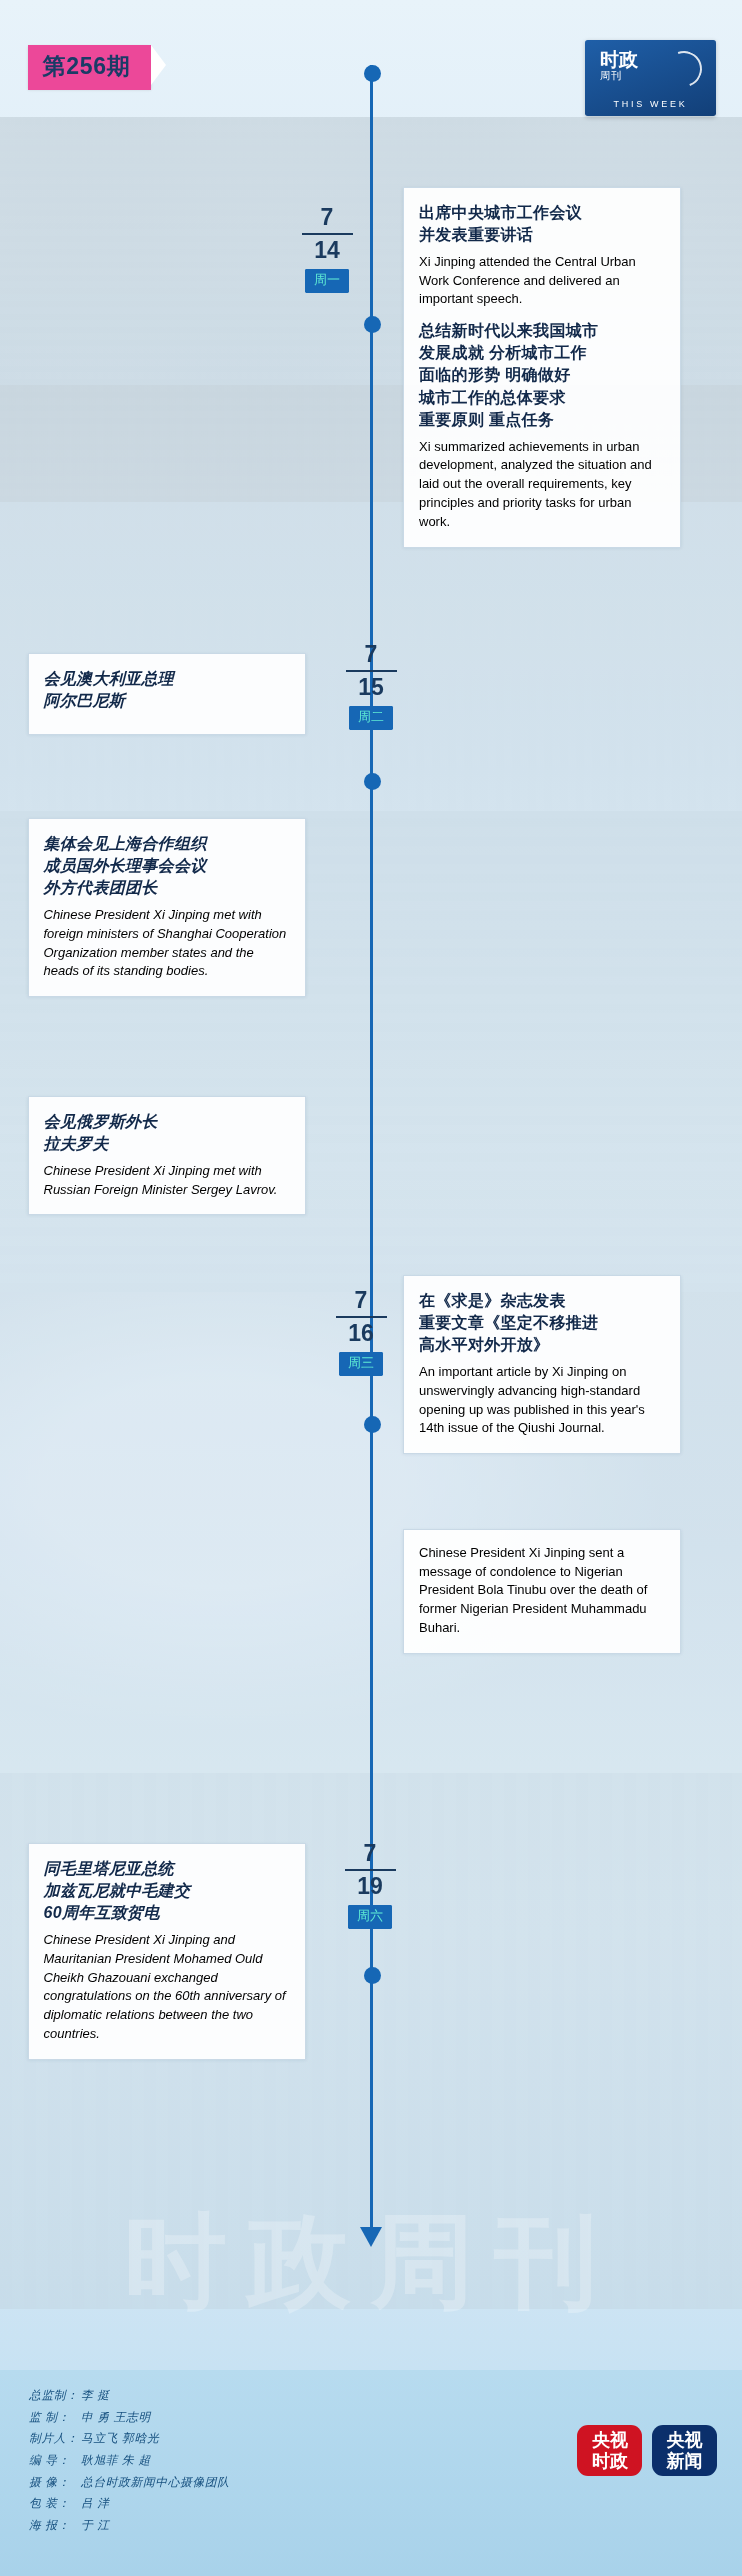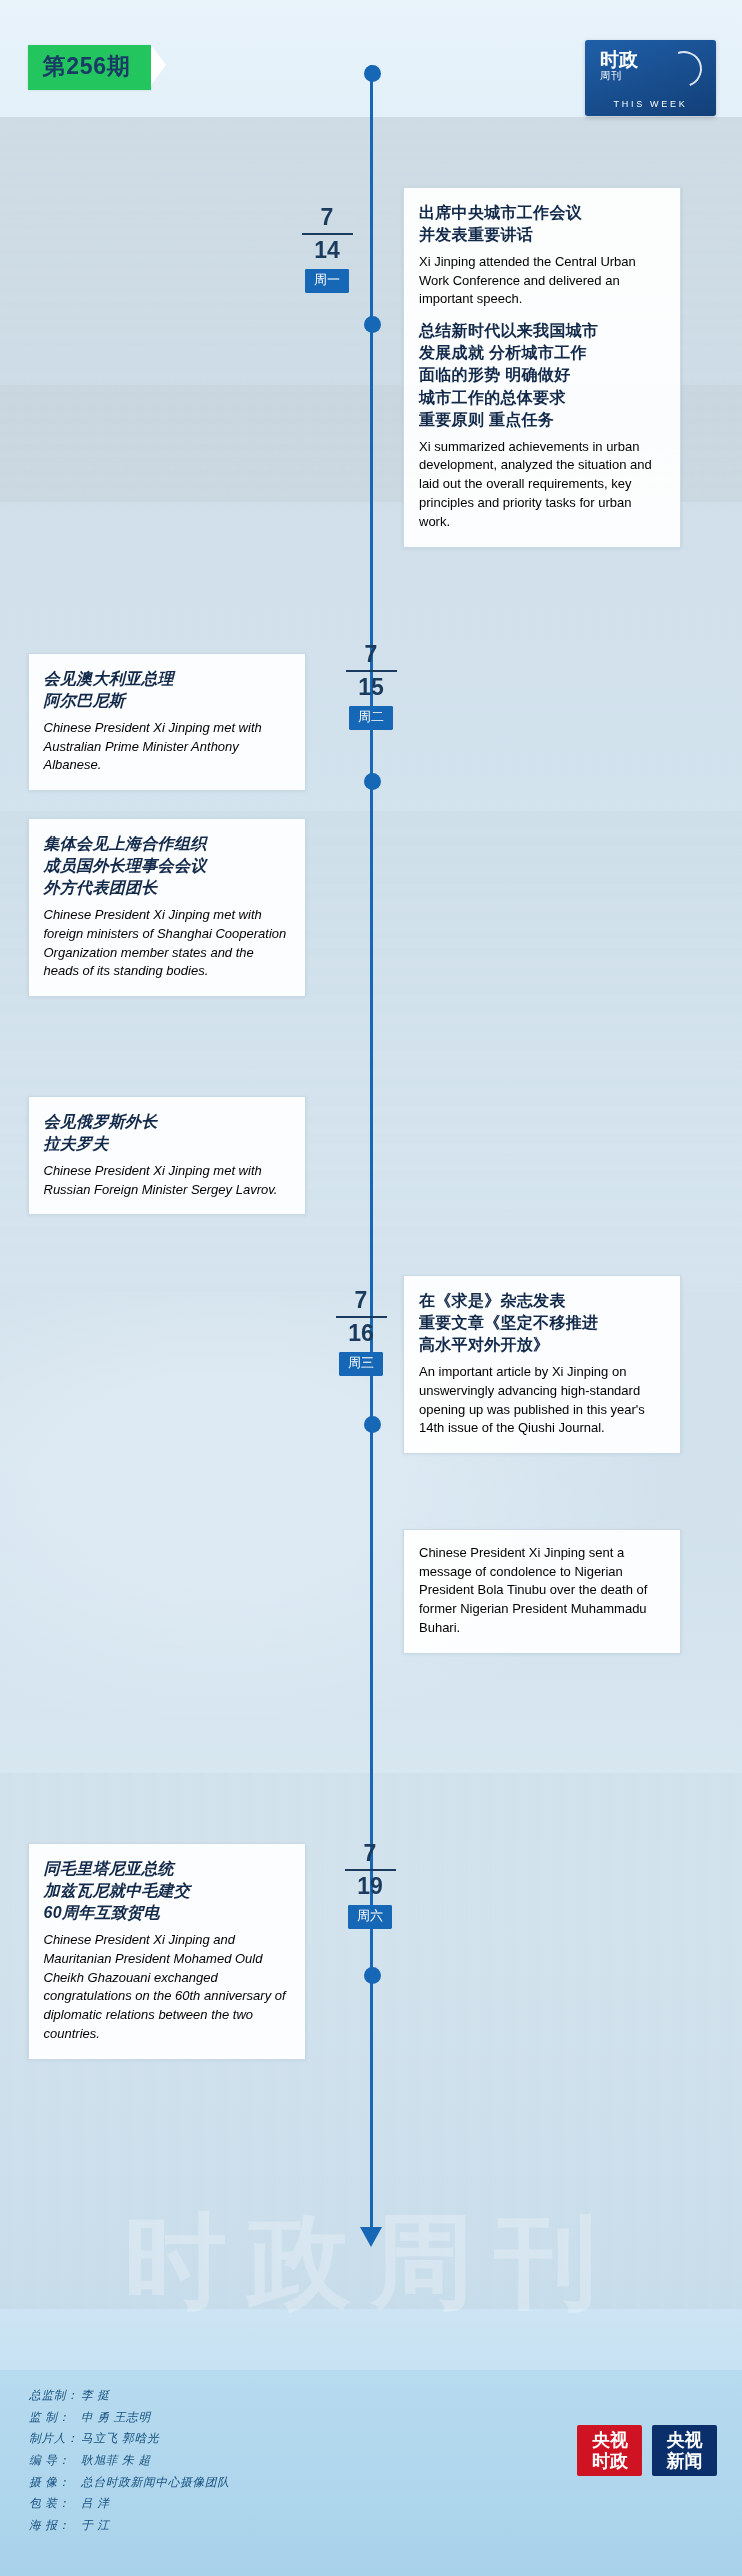--- a/index.html
+++ b/index.html
@@ -52,21 +52,21 @@
   .bg-watermark {
     position:absolute; left:0; right:0; top:2186px; height:151px;
     font-size:103px; font-weight:bold; color:rgba(255,255,255,.25);
     letter-spacing:20.6px; text-align:center; line-height:151px;
     font-family:"Liberation Sans", sans-serif;
   }
 
   
   .issue-badge {
     position:absolute; left:27.5px; top:45px;
-    background:#22c55e; color:#1a3b66;
+    background:#ec4899; color:#1a3b66;
     font-size:23px; font-weight:bold;
     padding:6.2px 20.6px 7.6px 15px;
     letter-spacing:0.7px;
     box-shadow:0 0.7px 2.7px rgba(0,0,0,.12);
   }
   .issue-badge .tail {
     position:absolute; right:-15px; top:0;
     width:0; height:0;
     border-top:20.6px solid transparent;
     border-bottom:20.6px solid transparent;
@@ -109,21 +109,21 @@
     border-right:11.7px solid transparent;
     border-top:20.6px solid #1667b5;
   }
 
   .date-marker { position:absolute; width:82px; text-align:center; }
   .date-marker .m { font-size:23px; color:#1a3a5e; font-weight:bold; line-height:1; }
   .date-marker .line { width:51px; height:2.1px; background:#1a3a5e; margin:4.1px auto 2.7px; }
   .date-marker .d { font-size:23px; color:#1a3a5e; font-weight:bold; line-height:1.1; }
   .date-marker .wd {
     display:inline-block; margin-top:5.5px;
-    background:#1667b5; color:#ffffff; font-size:13px;
+    background:#1667b5; color:#5eead4; font-size:13px;
     padding:2.7px 9px 3.4px; border-radius:1.4px;
   }
   .node {
     position:absolute; left:364px; width:17px; height:17px;
     border-radius:50%; background:#1667b5;
   }
 
   
   .card {
     position:absolute;
@@ -152,21 +152,21 @@
   .credits {
     position:absolute; left:29px; top:2384px;
     font-size:11.7px; line-height:1.85; color:#16507f;
     letter-spacing:0.7px;
     font-style:italic;
   }
   .credits span { display:inline-block; }
   .credits .lbl { width:52px; }
   .badges { position:absolute; right:25px; top:2425px; display:flex; gap:9.6px; }
   .badge-red, .badge-blue {
-    width:65px; height:51px; border-radius:2px; color:#fff;
+    width:65px; height:51px; border-radius:11px; color:#fff;
     display:flex; flex-direction:column; align-items:center; justify-content:center;
     font-size:18px; font-weight:bold; line-height:1.12;
   }
   .badge-red { background:#cf1322; }
   .badge-blue { background:#0b2f6b; }
 </style>
 </head>
 <body>
 
 <div class="bg">
@@ -214,21 +214,20 @@
 <div class="date-marker" style="left:330px; top:643px;">
   <div class="m">7</div>
   <div class="line"></div>
   <div class="d">15</div>
   <div class="wd">周二</div>
 </div>
 <div class="node" style="top:773px;"></div>
 
 <div class="card left" style="top:653px;">
   <h3>会见澳大利亚总理<br>阿尔巴尼斯</h3>
-  <p>Chinese President Xi Jinping met with Australian Prime Minister Anthony Albanese.</p>
 </div>
 
 <div class="card left" style="top:818px;">
   <h3>集体会见上海合作组织<br>成员国外长理事会会议<br>外方代表团团长</h3>
   <p>Chinese President Xi Jinping met with foreign ministers of Shanghai Cooperation Organization member states and the heads of its standing bodies.</p>
 </div>
 
 <div class="card left" style="top:1096px;">
   <h3>会见俄罗斯外长<br>拉夫罗夫</h3>
   <p>Chinese President Xi Jinping met with Russian Foreign Minister Sergey Lavrov.</p>

